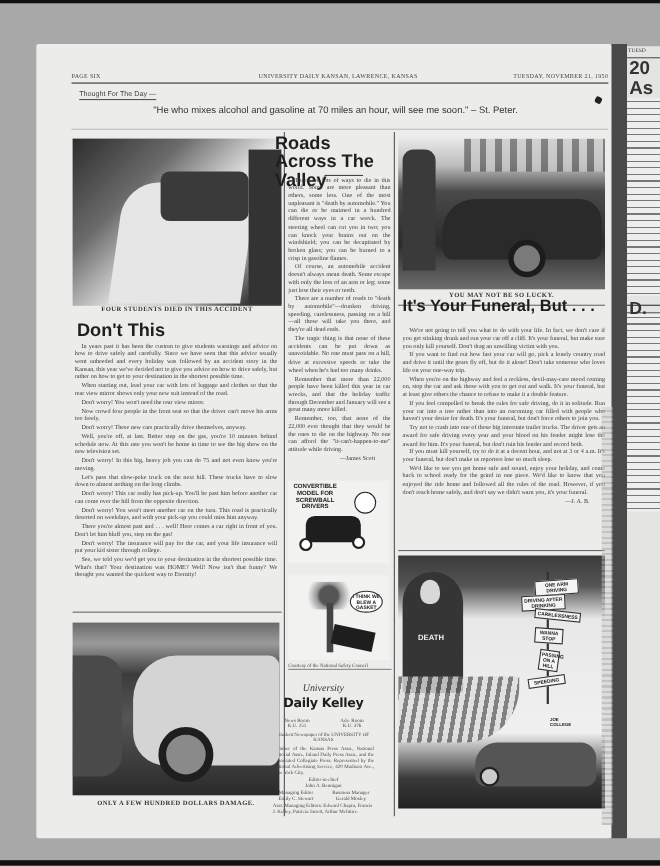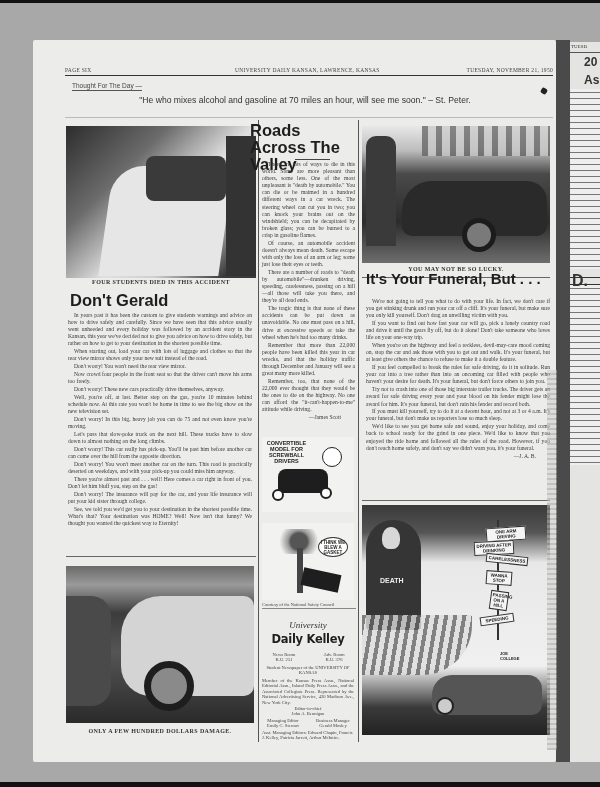--- a/index.html
+++ b/index.html
@@ -24,21 +24,21 @@
   .next-page-shadow {
     position: absolute; left: 556px; top: 40px; width: 14px; height: 722px;
     background: #4a4a4a;
   }
   .next-page {
     position: absolute; left: 570px; top: 42px; width: 30px; height: 720px;
     background: #e4e4e2; overflow: hidden;
     font-size: 5px; line-height: 6px; color: #333;
   }
   .next-page .np-head { font-size: 5px; padding: 2px 1px; border-bottom: 1px solid #555; }
-  .next-page .np-big { font-family: "Liberation Sans", sans-serif; font-weight: bold; font-size: 12px; line-height: 18px; padding-left: 14px; }
+  .next-page .np-big { font-family: "Liberation Sans", sans-serif; font-weight: bold; font-size: 17px; line-height: 18px; padding-left: 2px; }
   .next-page .np-text { padding: 2px; height: 180px; background:
       repeating-linear-gradient(#eee 0 3px, #777 3px 4px, #eee 4px 6px); }
   .next-page .np-big2 { font-family: "Liberation Sans", sans-serif; font-weight: bold; font-size: 16px; padding-left: 2px; margin-top: 8px; border-top:1px solid #333; border-bottom:1px solid #333;}
 
   .masthead {
     position: absolute; left: 65px; top: 66px; width: 488px; height: 10px;
     font-size: 5.5px; letter-spacing: 0.3px; color: #444;
     border-bottom: 1.5px solid #333;
   }
   .masthead .left { position: absolute; left: 0; top: 1px; }
@@ -112,21 +112,21 @@
   .cartoon1 .w1, .cartoon1 .w2 { position:absolute; width:12px; height:12px; border-radius:50%; border:2px solid #222; background:#fff; }
   .cartoon1 .w1 { left: 10px; top: 52px; } .cartoon1 .w2 { left: 58px; top: 50px; }
   .cartoon1 .face { position:absolute; left:60px; top:10px; width:20px; height:20px; border-radius:50%; border:1.5px solid #222; background:#fff; }
   .cartoon2 .tree { position:absolute; left:12px; top:6px; width:50px; height:25px; background: radial-gradient(circle, #555 0 30%, #999 40%, transparent 70%); }
   .cartoon2 .trunk { position:absolute; left:35px; top:25px; width:6px; height:45px; background:#444; }
   .cartoon2 .car { position:absolute; left:40px; top:48px; width:38px; height:18px; background:#1e1e1e; transform: rotate(12deg); }
   .cartoon2 .bubble { position:absolute; left:56px; top:14px; width:30px; height:20px; border:1px solid #333; border-radius: 50%; background:#fff; }
   .cartoon2 .ctext { left: 56px; top: 17px; width: 30px; font-size: 4.5px; line-height: 5px; }
   .courtesy { position: absolute; left: 262px; top: 602px; width: 94px; font-size: 4.5px; color: #444; text-align: left; border-bottom: 1px solid #888; padding-bottom: 1px; }
 
-  .kansan-box { position:absolute; left:258px; top:610px; width:100px; height:130px;padding-left:32px; }
+  .kansan-box { position:absolute; left:244px; top:610px; width:100px; height:130px;padding-left:32px; }
   .kansan-univ { position:absolute; left:0; top:10px; width:100px; text-align:center; font-style: italic; font-size: 9px; color:#333; font-family:"Liberation Serif", serif; }
   .kansan-name { position:absolute; left:0; top:22px; width:100px; text-align:center; font-family:"DejaVu Sans", sans-serif; font-weight: bold; font-size: 11.5px; color:#1e1e1e; letter-spacing: -0.3px; }
   .kansan-small { position:absolute; font-size: 4.6px; line-height: 5.4px; color:#444; text-align:center; }
   .ks-news { left: 8px; top: 42px; width: 36px; }
   .ks-adv { left: 58px; top: 42px; width: 36px; }
   .ks-student { left: 4px; top: 55px; width: 92px; }
   .ks-member { left: 4px; top: 68px; width: 92px; text-align: justify; }
   .ks-editor { left: 4px; top: 96px; width: 92px; }
   .ks-mgr1 { left: 2px; top: 108px; width: 46px; }
   .ks-mgr2 { left: 52px; top: 108px; width: 46px; }
@@ -237,21 +237,21 @@
   <div class="kansan-small ks-member" style="white-space: pre-line;">Member of the Kansas Press Assn., National Editorial Assn., Inland Daily Press Assn., and the Associated Collegiate Press. Represented by the National Advertising Service, 420 Madison Ave., New York City.</div>
   <div class="kansan-small ks-editor" style="white-space: pre-line;">Editor-in-chief
 John A. Bennigan</div>
   <div class="kansan-small ks-mgr1" style="white-space: pre-line;">Managing Editor
 Emily C. Stewart</div>
   <div class="kansan-small ks-mgr2" style="white-space: pre-line;">Business Manager
 Gerald Mosley</div>
   <div class="kansan-small ks-asst" style="white-space: pre-line;">Asst. Managing Editors: Edward Chapin, Francis J. Kelley, Patricia Jarrett, Arthur McIntire.</div>
 </div>
 
-<div class="headline h-dontworry">Don't Gerald</div>
+<div class="headline h-dontworry">Don't This</div>
 <div class="body-text dont-text">
   <p>In years past it has been the custom to give students warnings and advice on how to drive safely and carefully. Since we have seen that this advice usually went unheeded and every holiday was followed by an accident story in the Kansan, this year we've decided not to give you advice on how to drive safely, but rather on how to get to your destination in the shortest possible time.</p>
   <p>When starting out, load your car with lots of luggage and clothes so that the rear view mirror shows only your new suit instead of the road.</p>
   <p>Don't worry! You won't need the rear view mirror.</p>
   <p>Now crowd four people in the front seat so that the driver can't move his arms too freely.</p>
   <p>Don't worry! These new cars practically drive themselves, anyway.</p>
   <p>Well, you're off, at last. Better step on the gas, you're 10 minutes behind schedule now. At this rate you won't be home in time to see the big show on the new television set.</p>
   <p>Don't worry! In this big, heavy job you can do 75 and not even know you're moving.</p>
   <p>Let's pass that slow-poke truck on the next hill. These trucks have to slow down to almost nothing on the long climbs.</p>
   <p>Don't worry! This car really has pick-up. You'll be past him before another car can come over the hill from the opposite direction.</p>

